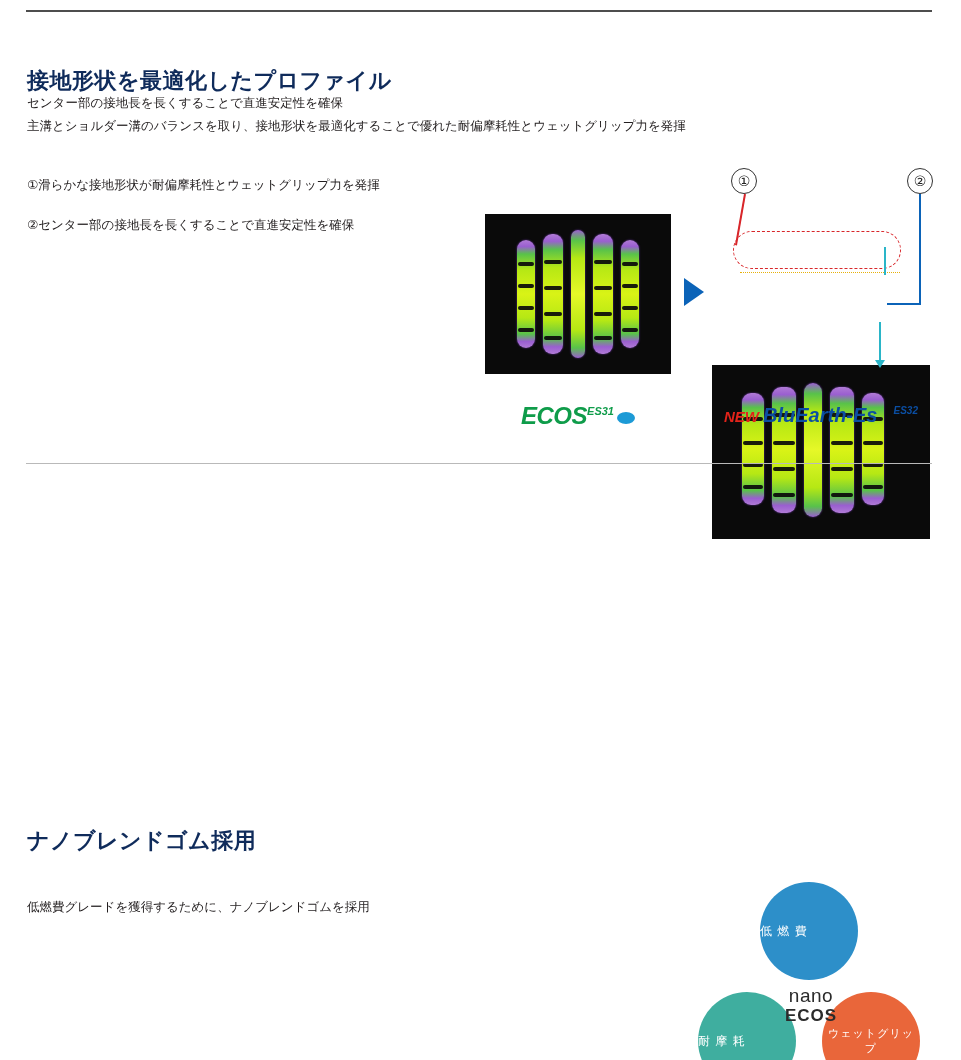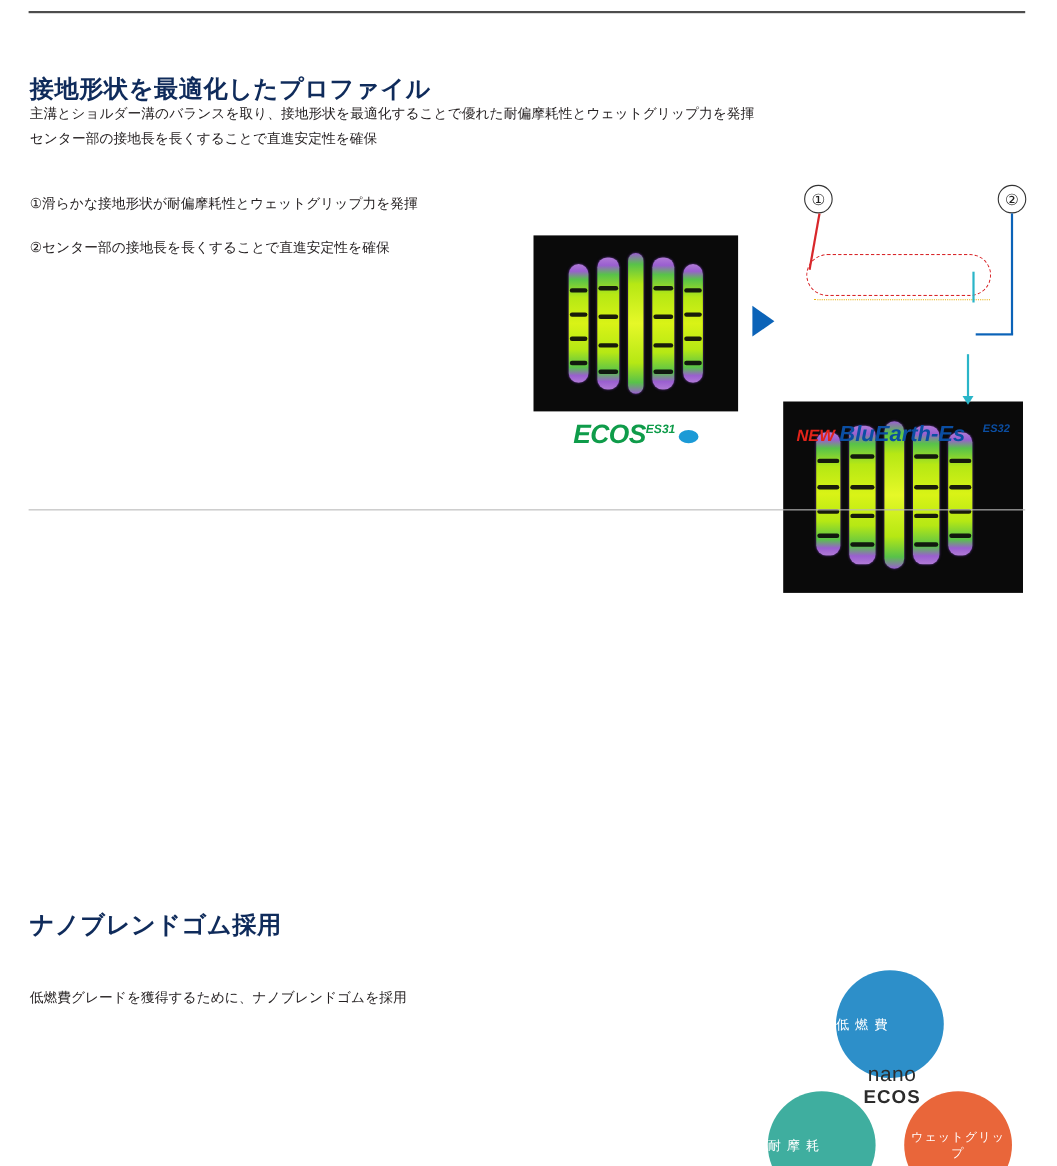--- a/index.html
+++ b/index.html
@@ -78,20 +78,21 @@
   }
   .rib-center {
     background:
       linear-gradient(180deg, #9a5fd0 0%, #58c24a 8%, #b6e814 22%, #e6f828 50%, #b6e814 78%, #58c24a 92%, #9a5fd0 100%);
   }
 
   .fp-label {
     position: absolute;
     font-style: italic;
     font-weight: bold;
+    margin-top: 20px;
   }
   .label-ecos {
     left: 485px; top: 382px; width: 186px;
     text-align: center;
     color: #0f9c4a;
     font-size: 24px;
     letter-spacing: -0.5px;
   }
   .label-ecos .sub { font-size: 11px; vertical-align: super; letter-spacing:0; }
   .ecos-badge {
@@ -201,42 +202,42 @@
     color: #fff;
     font-size: 12px;
     letter-spacing: 1px;
     text-align: center;
   }
   .blob-top   { left: 72px; top: 0;   width: 98px; height: 98px; background: #2d8fc9; }
   .blob-left  { left: 10px; top: 110px; width: 98px; height: 98px; background: #3fae9f; }
   .blob-right { left: 134px; top: 110px; width: 98px; height: 98px; background: #e9663a; font-size: 11px; }
   .nano-text {
     position: absolute;
-    left: 78px; top: 86px;
+    left: 78px; top: 104px;
     width: 90px;
     text-align: center;
     color: #2b2b2b;
     line-height: 1.1;
   }
   .nano-text .n1 { font-size: 19px; letter-spacing: .5px; }
   .nano-text .n2 { font-size: 17px; font-weight: bold; letter-spacing: 1px; }
 </style>
 </head>
 <body>
 
 <div class="page">
 
   <div class="section">
     <div class="rule-top"></div>
 
     <div class="sec1-title">接地形状を最適化したプロファイル</div>
 
     <div class="sec1-lead">
+      <div>センター部の接地長を長くすることで直進安定性を確保</div>
       <div>主溝とショルダー溝のバランスを取り、接地形状を最適化することで優れた耐偏摩耗性とウェットグリップ力を発揮</div>
-      <div>センター部の接地長を長くすることで直進安定性を確保</div>
     </div>
 
     <div class="sec1-b1">①滑らかな接地形状が耐偏摩耗性とウェットグリップ力を発揮</div>
     <div class="sec1-b2">②センター部の接地長を長くすることで直進安定性を確保</div>
 
     <div class="fp-img fp-left">
       <div class="ribs">
         <div class="rib" style="left:32px; top:26px; width:18px; height:108px;">
           <div class="notch" style="top:22px"></div>
             <div class="notch" style="top:44px"></div>

